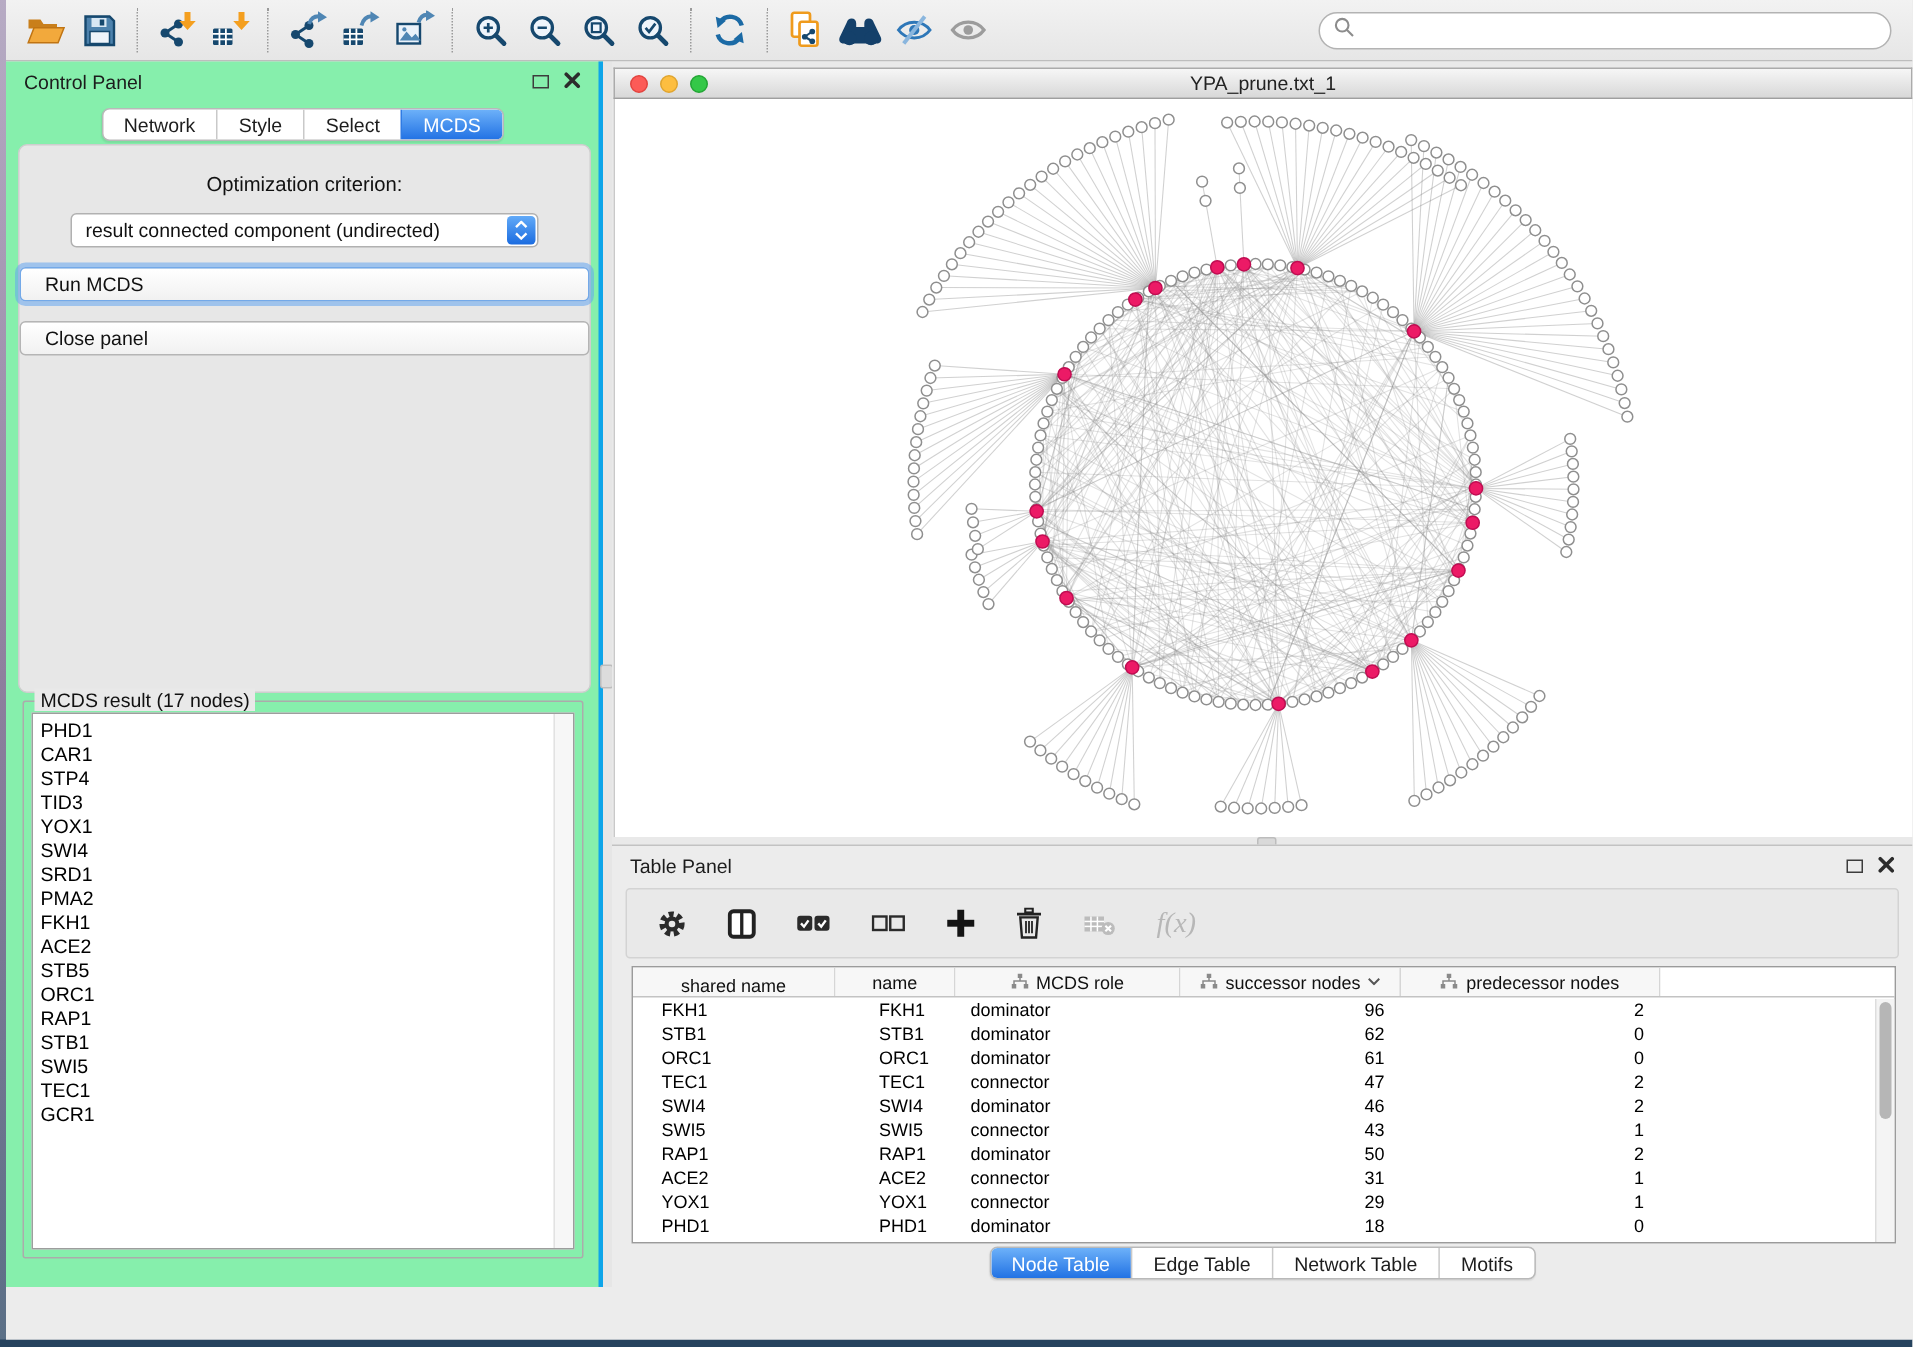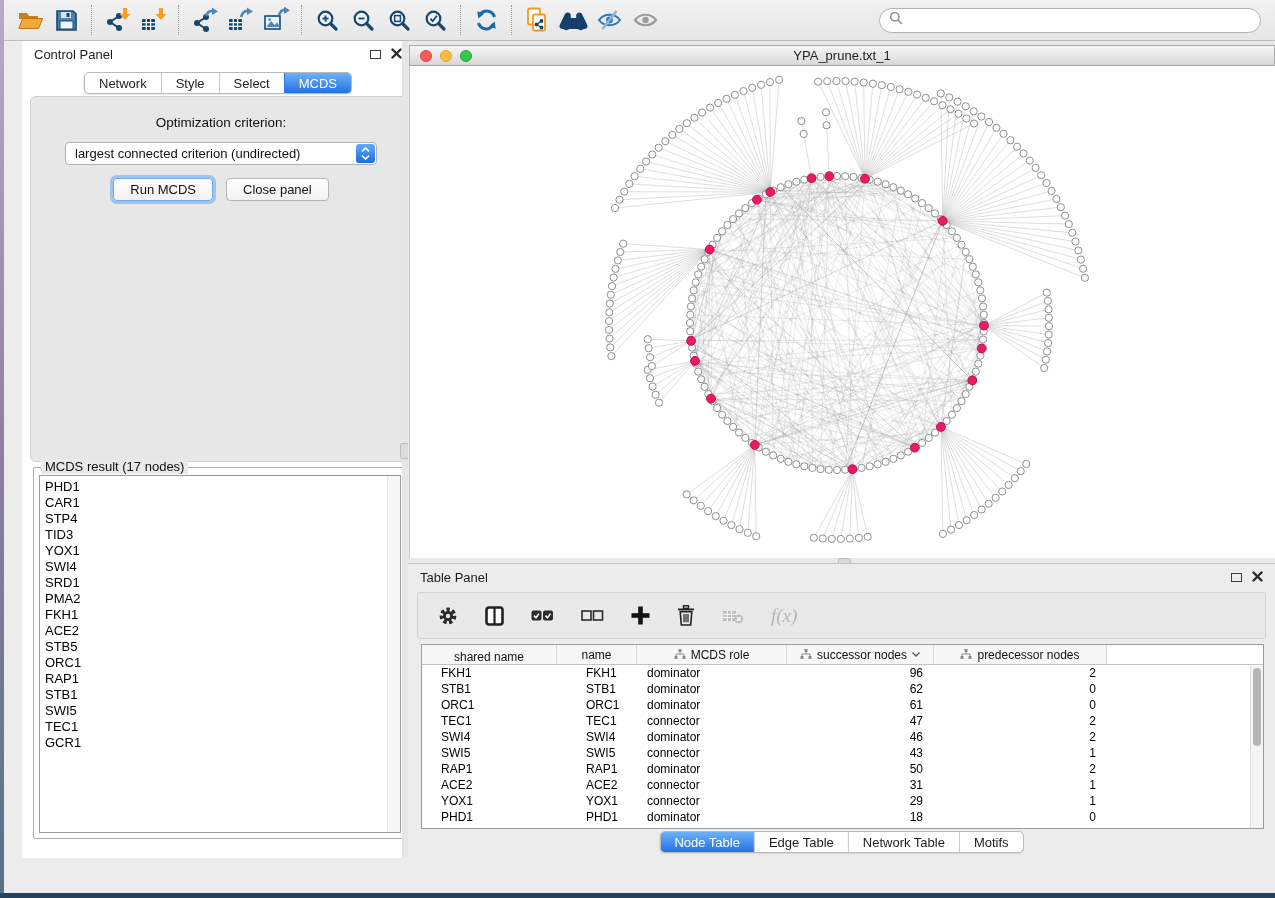--- a/index.html
+++ b/index.html
@@ -15,34 +15,34 @@
   #app { left:4px; top:0; width:1271px; height:893px; background:#ececec; }
 
   
   #toolbar { left:0; top:0; width:1271px; height:41px; background:linear-gradient(#f2f2f2,#e6e6e6); border-bottom:1px solid #bdbdbd; display:flex; align-items:center; padding:0 14px 0 8px; }
   .tbtn { width:36px; height:32px; display:flex; align-items:center; justify-content:center; border-radius:4px; }
   .tsep { width:0; height:30px; border-left:1px dotted #9a9a9a; margin:0 7px; }
   #search-box { margin-left:auto; width:382px; height:25px; background:#fff; border:1px solid #b3b3b3; border-radius:13px; display:flex; align-items:center; padding-left:9px; gap:6px; }
   #search-box input { border:none; outline:none; flex:1; height:20px; font-size:13px; background:transparent; font-family:"Liberation Sans",sans-serif; }
 
   
-  #cpanel { left:18px; top:41px; width:398px; height:817px; background:#ffffff; border-right:6px solid #0ea5e9; }
+  #cpanel { left:0; top:41px; width:398px; height:817px; background:#86efac; border-right:3px solid #0ea5e9; }
   .panel-titlebar { height:27px; display:flex; align-items:center; padding:0 12px; font-size:13px; color:#1c1c1c; }
   .wctl { margin-left:auto; display:flex; align-items:center; gap:10px; }
   .float-icon { width:11px; height:9px; border:1.4px solid #3c3c3c; display:inline-block; background:transparent; }
   .segctl { display:inline-flex; background:#fff; border:1px solid #b9b9b9; border-radius:5px; overflow:hidden; height:22px; box-shadow:0 1px 1px rgba(0,0,0,0.08); }
   .seg { display:flex; align-items:center; padding:0 14px; font-size:13px; color:#1d1d1d; border-left:1px solid #c9c9c9; white-space:nowrap; }
   .seg:first-child { border-left:none; }
   .seg.sel { background:linear-gradient(#6db1f9,#2272e4); color:#fff; border-left-color:#2e7ae4; }
   #cp-tabs { top:31px; left:50%; transform:translateX(-50%); }
   #cp-body { left:8px; top:55px; width:382px; height:366px; background:#e7e7e7; border:1px solid #cecece; border-radius:6px; }
   #opt-label { margin-top:18px; text-align:center; font-size:13.5px; color:#111; }
   #criterion-select { position:relative; margin:12px auto 0; width:312px; height:23px; background:#fff; border:1px solid #b1b1b1; border-radius:4px; display:flex; align-items:center; padding-left:9px; font-size:13px; color:#111; }
   #criterion-cap { position:absolute; right:1px; top:1px; width:19px; height:19px; border-radius:3px; background:linear-gradient(#62aaf8,#1b6ce0); display:flex; align-items:center; justify-content:center; }
-  .btn-row { display:flex; justify-content:center; gap:13px; margin-top:13px; }
+  .btn-row { display:flex; justify-content:center; gap:13px; margin-top:13px;flex-direction:column; }
   .pbtn { height:23px; padding:0 16px; background:linear-gradient(#ffffff,#f1f1f1); border:1px solid #b5b5b5; border-radius:4px; font-size:13px; color:#111; display:flex; align-items:center; }
   .pbtn.focused { box-shadow:0 0 0 3px rgba(100,165,240,0.55); border-color:#74a9e8; }
   #mcds-group { left:11px; top:426px; width:374px; height:372px; border:1px solid #ababab; border-radius:2px; }
   #mcds-legend { position:absolute; top:-9px; left:7px; background:#e9e9e9; padding:0 4px; font-size:13px; color:#111; }
   #mcds-listbox { position:absolute; left:5px; top:7px; right:5px; bottom:5px; background:#fff; border:1px solid #9d9d9d; }
   #mcds-scroll { position:absolute; top:0; right:0; bottom:0; width:13px; background:#f7f7f7; border-left:1px solid #e2e2e2; }
   #mcds-result-list { position:absolute; left:5px; top:3px; right:14px; bottom:2px; overflow:hidden; }
   .mcds-item { font-size:13px; line-height:16px; color:#000; }
 
   
@@ -271,21 +271,21 @@
     <div id="cp-tabs" class="abs segctl">
         <div class="seg">Network</div>
         <div class="seg">Style</div>
         <div class="seg">Select</div>
         <div class="seg sel">MCDS</div>
       </div>
 
     <div id="cp-body" class="abs">
       <div id="opt-label">Optimization criterion:</div>
       <div id="criterion-select">
-        <span>largest connected criterion (undirected)</span>
+        <span>result connected component (undirected)</span>
         <span id="criterion-cap">
             <svg width="9" height="13" viewBox="0 0 9 13">
               <polyline points="1,4.4 4.5,1 8,4.4" fill="none" stroke="#fff" stroke-width="1.6"></polyline>
               <polyline points="1,8.6 4.5,12 8,8.6" fill="none" stroke="#fff" stroke-width="1.6"></polyline>
             </svg>
           </span>
       </div>
       <div class="btn-row">
         <div class="pbtn focused">Run MCDS</div>
         <div class="pbtn">Close panel</div>

